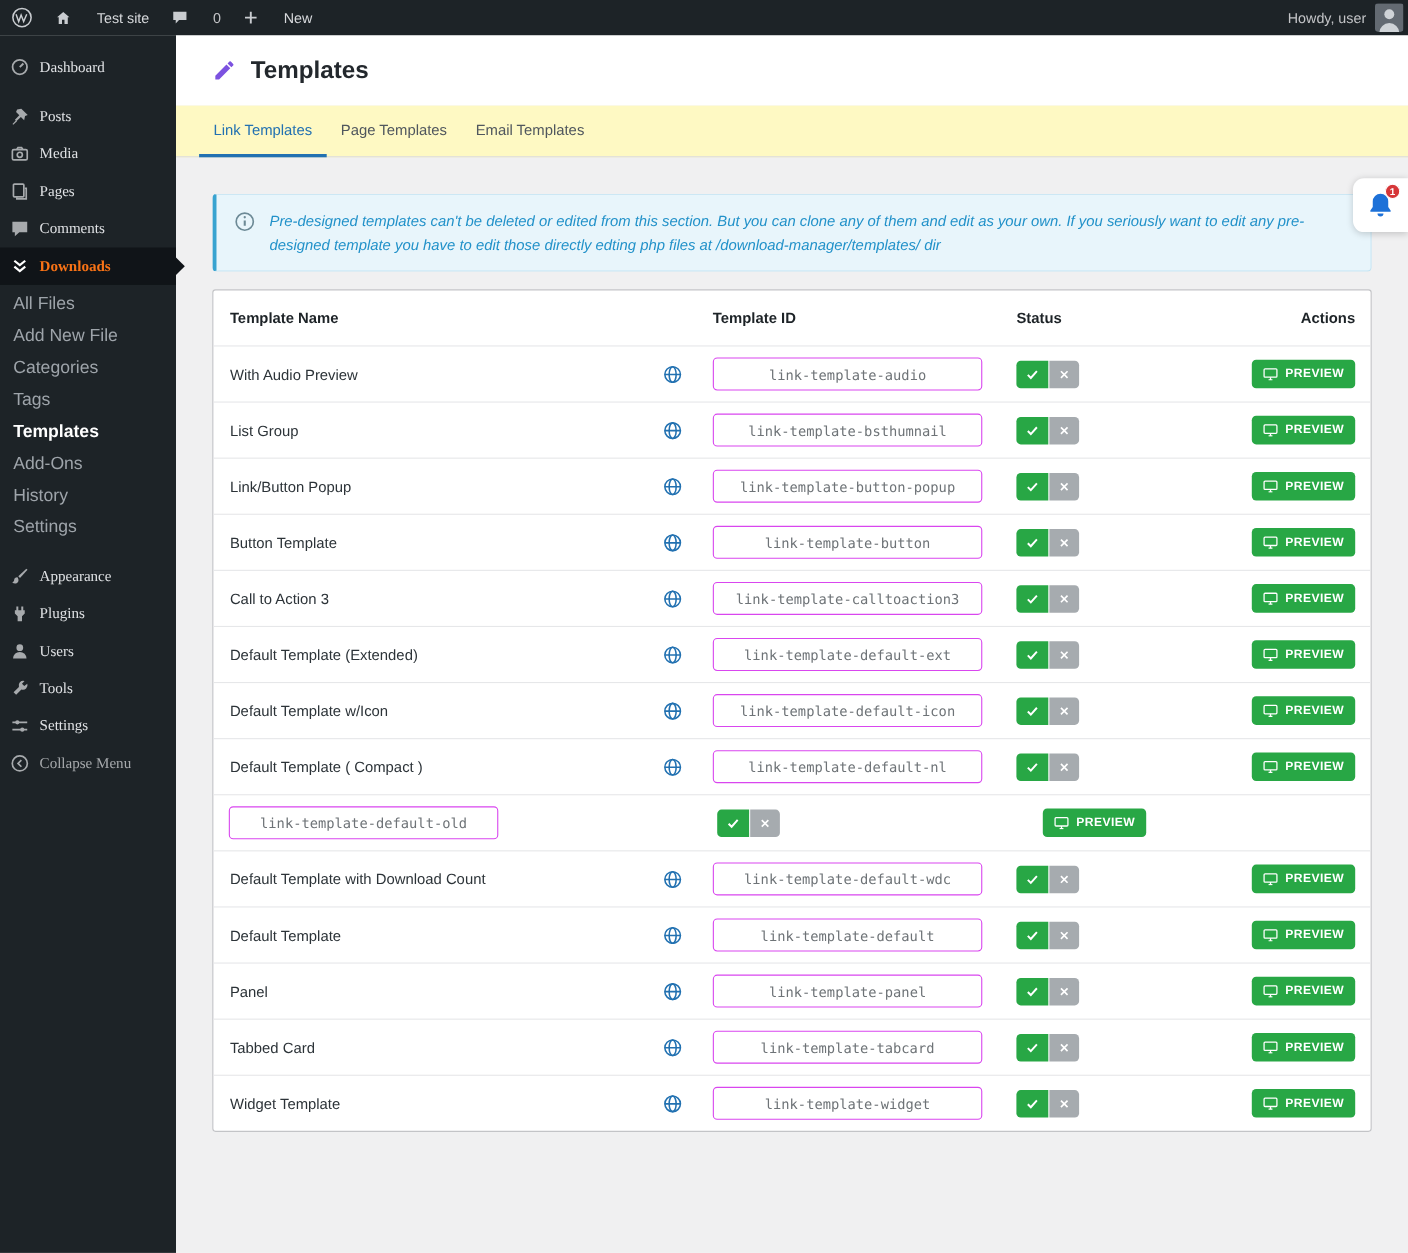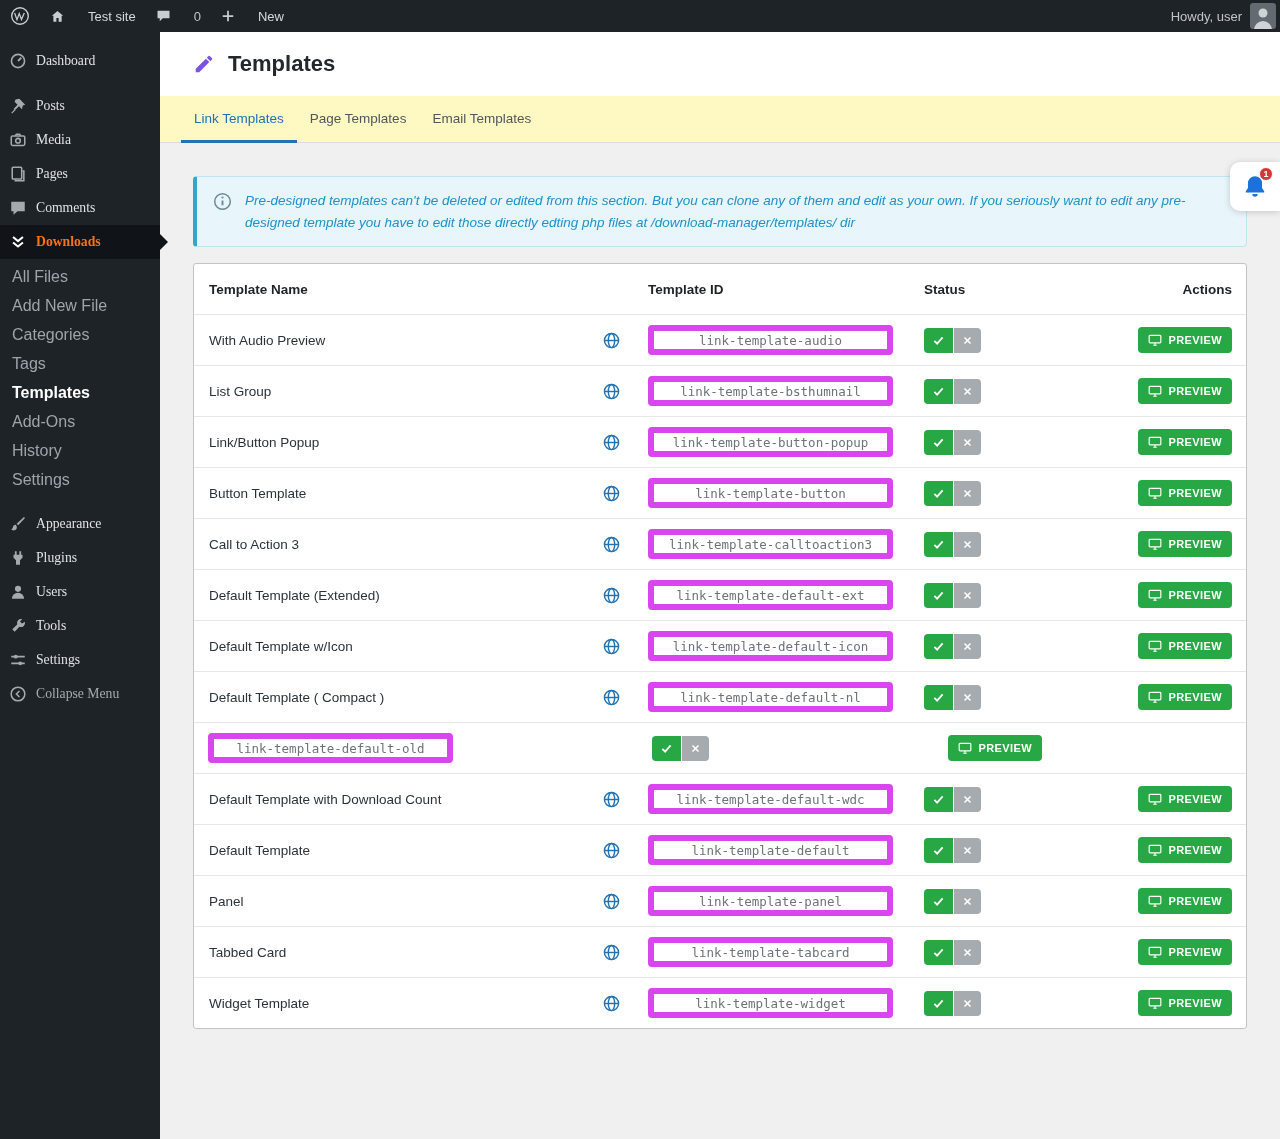--- a/index.html
+++ b/index.html
@@ -60,21 +60,21 @@
   .thead{height:50px;font-weight:bold;font-size:13.5px;color:#1d2327;}
   .trow{height:51px;border-top:1px solid #e6e7e9;font-size:13.5px;}
   .h-name{padding-left:15px;}
   .h-id{padding-left:14px;}
   .h-status{padding-left:18px;}
   .h-actions{text-align:right;padding-right:14px;}
   .cell-name{display:flex;align-items:center;justify-content:space-between;padding:0 14px 0 15px;color:#2c3338;}
   .globe{color:var(--accent-blue);cursor:pointer;}
   .cell-id{padding-left:14px;}
   .id-box{display:flex;align-items:center;justify-content:center;width:245px;height:30px;
-    border:6px solid #d946ef;border-radius:4px;font-family:"DejaVu Sans Mono",monospace;
+    border:1px solid #d946ef;border-radius:4px;font-family:"DejaVu Sans Mono",monospace;
     font-size:12.5px;color:#6e7377;background:#fff;cursor:text;}
   .cell-status{padding-left:18px;display:flex;align-items:center;}
   .btn-check{width:29px;height:25px;background:var(--success-green);border:none;border-radius:4px 0 0 4px;
     display:flex;align-items:center;justify-content:center;cursor:pointer;padding:0;}
   .btn-x{width:27px;height:25px;background:#a6abaf;border:none;border-radius:0 4px 4px 0;margin-left:1px;
     display:flex;align-items:center;justify-content:center;cursor:pointer;padding:0;}
   .cell-actions{display:flex;justify-content:flex-end;padding-right:14px;}
   .btn-preview{height:26px;padding:0 10px;background:var(--success-green);color:#fff;border:none;border-radius:4px;
     display:flex;align-items:center;gap:6px;font-size:11px;font-weight:bold;letter-spacing:.4px;
     cursor:pointer;font-family:inherit;}

